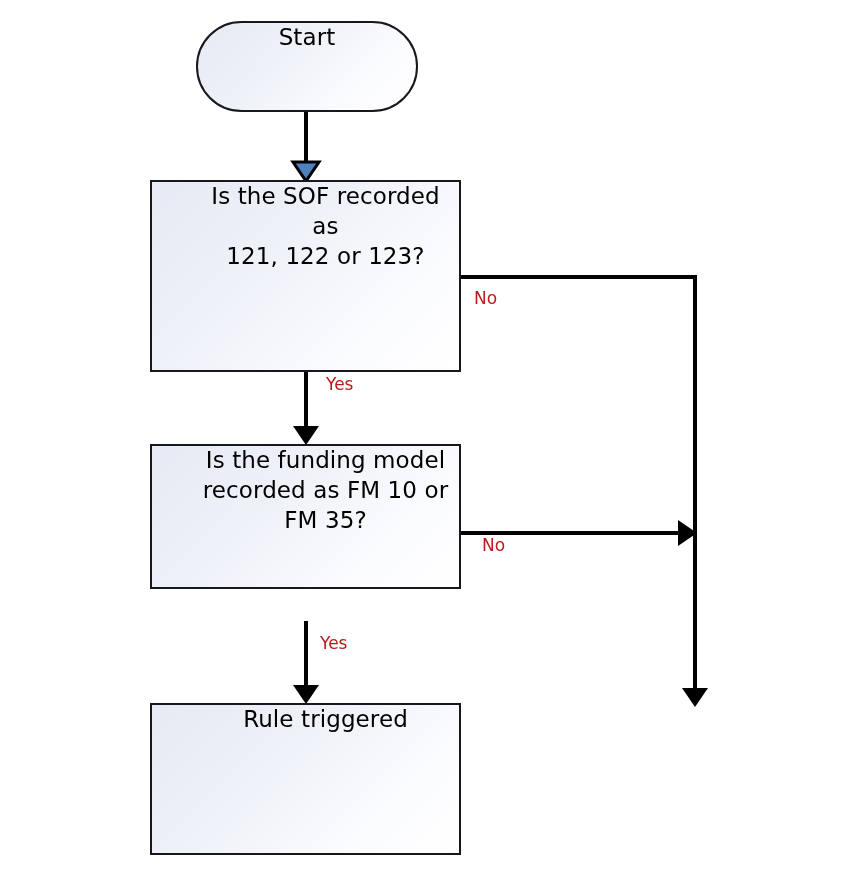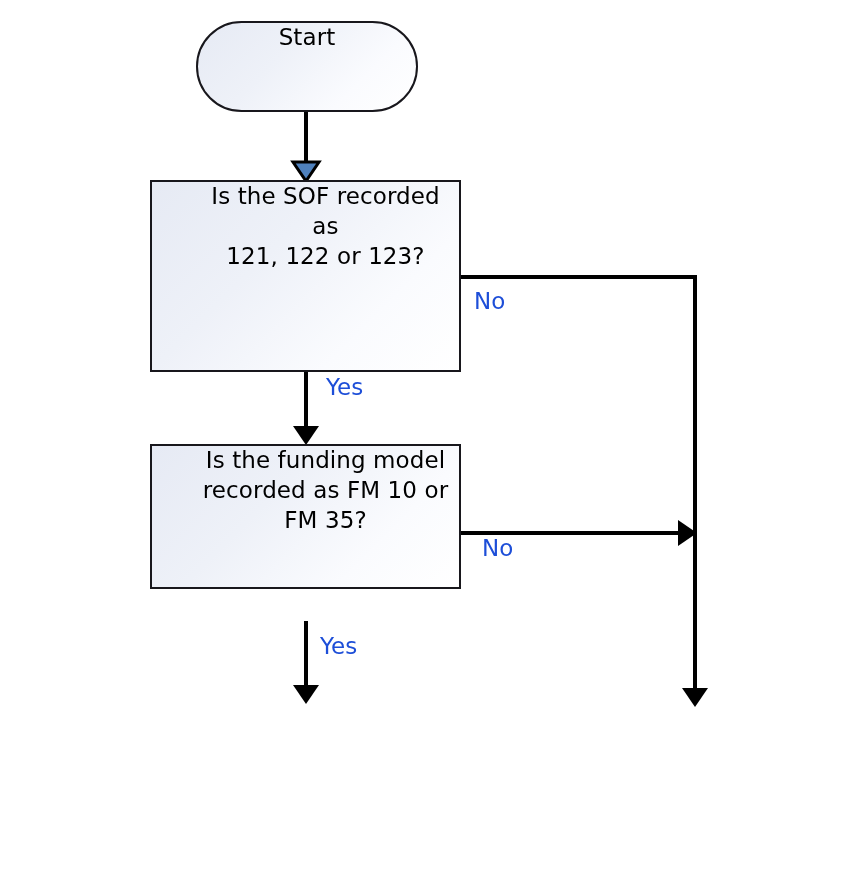--- a/index.html
+++ b/index.html
@@ -53,22 +53,22 @@
   
   #node-start    { left: 196px; top: 21px;  width: 222px; height: 91px; }
   #node-sof      { left: 150px; top: 180px; width: 311px; height: 192px; }
   #node-funding  { left: 150px; top: 444px; width: 311px; height: 145px; }
   #node-trig     { left: 150px; top: 703px; width: 311px; height: 152px; }
   #node-nottrig  { left: 568px; top: 705px; width: 254px; height: 150px; }
 
   
   .edge-label {
     position: absolute;
-    font-size: 23px;
-    color: #1d4ed8;
+    font-size: 17px;
+    color: #b91c1c;
     white-space: nowrap;
     line-height: 1;
   }
   #label-no-1  { left: 474px; top: 290px; }
   #label-yes-1 { left: 326px; top: 376px; }
   #label-no-2  { left: 482px; top: 537px; }
   #label-yes-2 { left: 320px; top: 635px; }
 </style>
 </head>
 <body>
@@ -111,20 +111,23 @@
     <span class="node-label">Is the SOF recorded as
 121, 122 or 123?</span>
   </div>
 
   <div class="node process" id="node-funding">
     <span class="node-label">Is the funding model
 recorded as FM 10 or
 FM 35?</span>
   </div>
 
+  <div class="node process" id="node-trig">
+    <span class="node-label">Rule triggered</span>
+  </div>
 
 
   <span class="edge-label" id="label-no-1">No</span>
 
   <span class="edge-label" id="label-yes-1">Yes</span>
 
   <span class="edge-label" id="label-no-2">No</span>
 
   <span class="edge-label" id="label-yes-2">Yes</span>
 

